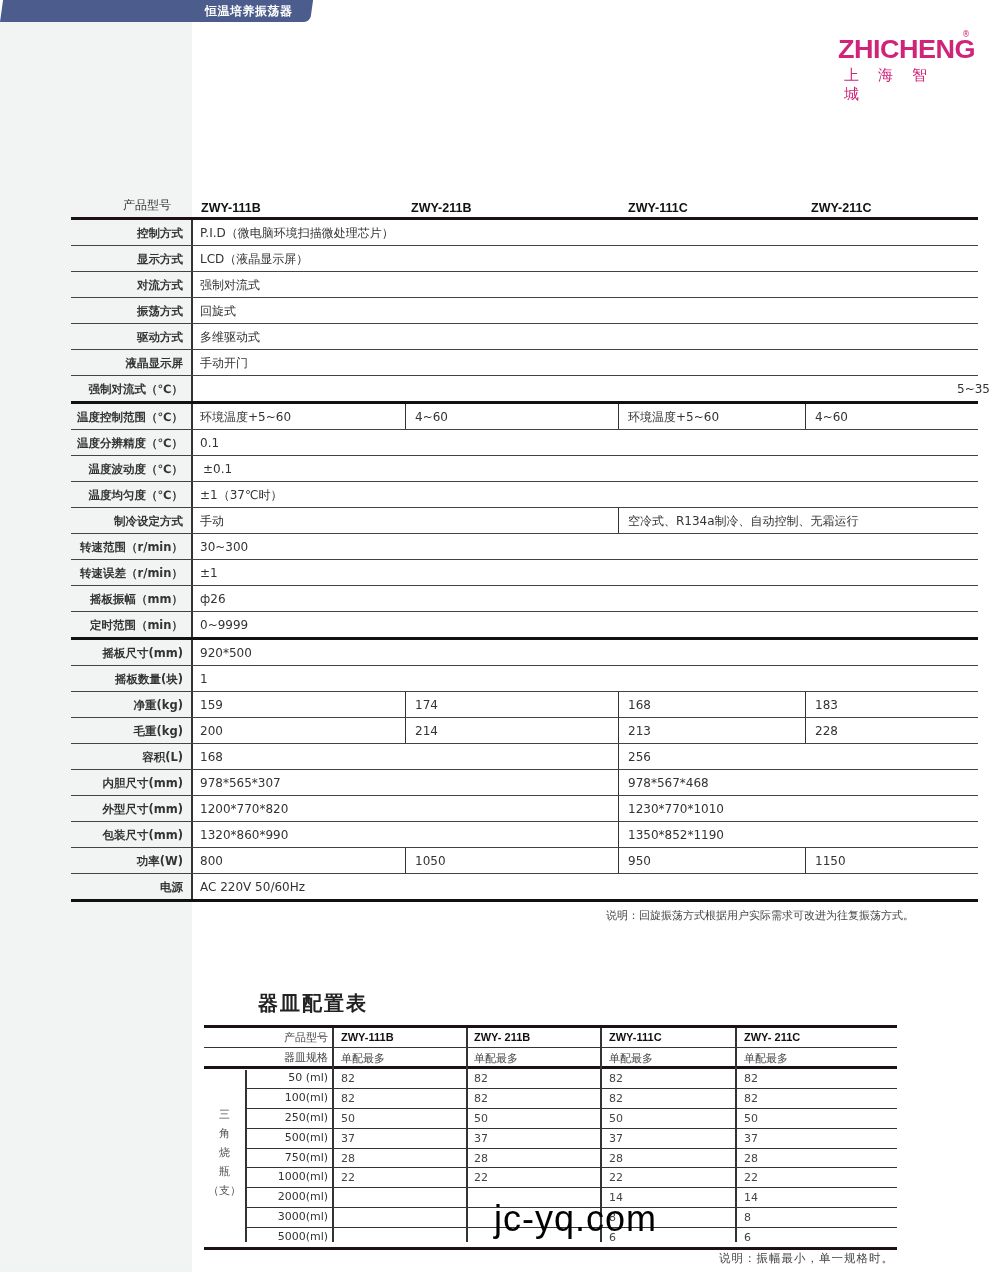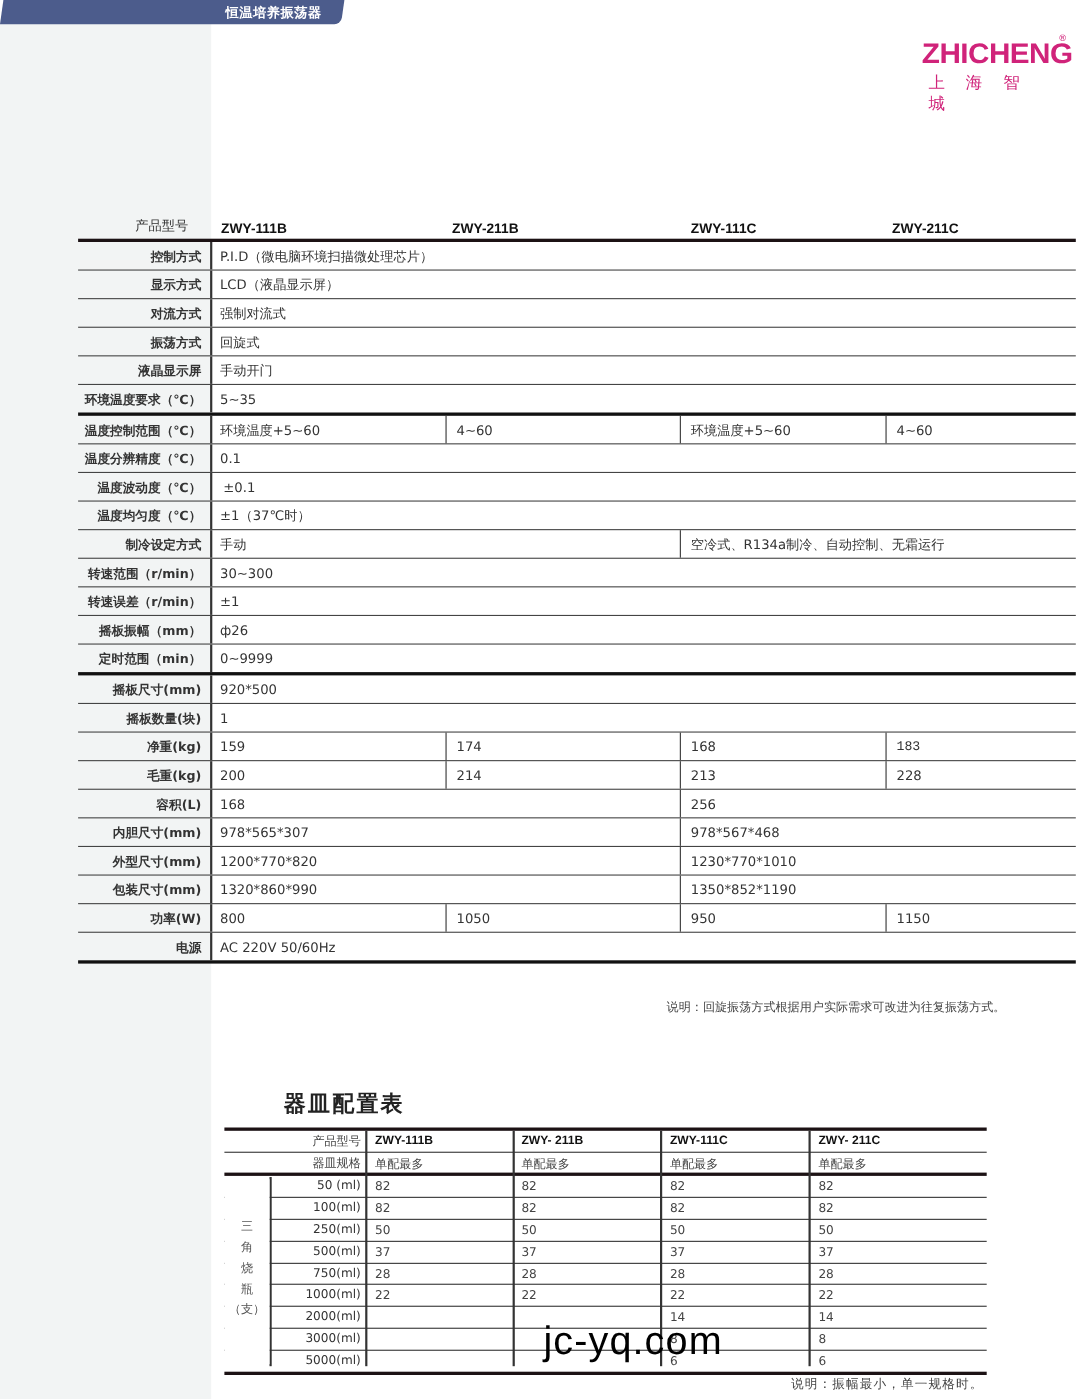--- a/index.html
+++ b/index.html
@@ -81,28 +81,33 @@
         <div class="label">对流方式</div>
         <div class="vline"></div>
         <div class="cell" style="left: 120px; width: 787px;">强制对流式</div>
       </div>
       <div class="row">
         <div class="label">振荡方式</div>
         <div class="vline"></div>
         <div class="cell" style="left: 120px; width: 787px;">回旋式</div>
       </div>
       <div class="row">
+        <div class="label">驱动方式</div>
+        <div class="vline"></div>
+        <div class="cell" style="left: 120px; width: 787px;">多维驱动式</div>
+      </div>
+      <div class="row">
         <div class="label">液晶显示屏</div>
         <div class="vline"></div>
         <div class="cell" style="left: 120px; width: 787px;">手动开门</div>
       </div>
       <div class="row thick">
-        <div class="label">环境温度要求（℃）</div>
-        <div class="vline"></div>
-        <div class="cell" style="left: 120px; width: 787px;">5~35</div>
+        <div class="label">强制对流式（℃）</div>
+        <div class="vline"></div>
+        <div class="cell" style="left: 132px; width: 787px; text-align: right;">5~35</div>
       </div>
       <div class="row">
         <div class="label">温度控制范围（℃）</div>
         <div class="vline"></div>
         <div class="cell" style="left: 120px; width: 214px;">环境温度+5~60</div>
         <div class="cell sep" style="left: 334px; width: 213px;">4~60</div>
         <div class="cell sep" style="left: 547px; width: 187px;">环境温度+5~60</div>
         <div class="cell sep" style="left: 734px; width: 173px;">4~60</div>
       </div>
       <div class="row">
@@ -155,21 +160,21 @@
         <div class="label">摇板数量(块)</div>
         <div class="vline"></div>
         <div class="cell" style="left: 120px; width: 787px;">1</div>
       </div>
       <div class="row">
         <div class="label">净重(kg)</div>
         <div class="vline"></div>
         <div class="cell" style="left: 120px; width: 214px;">159</div>
         <div class="cell sep" style="left: 334px; width: 213px;">174</div>
         <div class="cell sep" style="left: 547px; width: 187px;">168</div>
-        <div class="cell sep" style="left: 734px; width: 173px; font-family: Liberation Mono, monospace;">183</div>
+        <div class="cell sep" style="left: 734px; width: 173px;">183</div>
       </div>
       <div class="row">
         <div class="label">毛重(kg)</div>
         <div class="vline"></div>
         <div class="cell" style="left: 120px; width: 214px;">200</div>
         <div class="cell sep" style="left: 334px; width: 213px;">214</div>
         <div class="cell sep" style="left: 547px; width: 187px;">213</div>
         <div class="cell sep" style="left: 734px; width: 173px;">228</div>
       </div>
       <div class="row">

